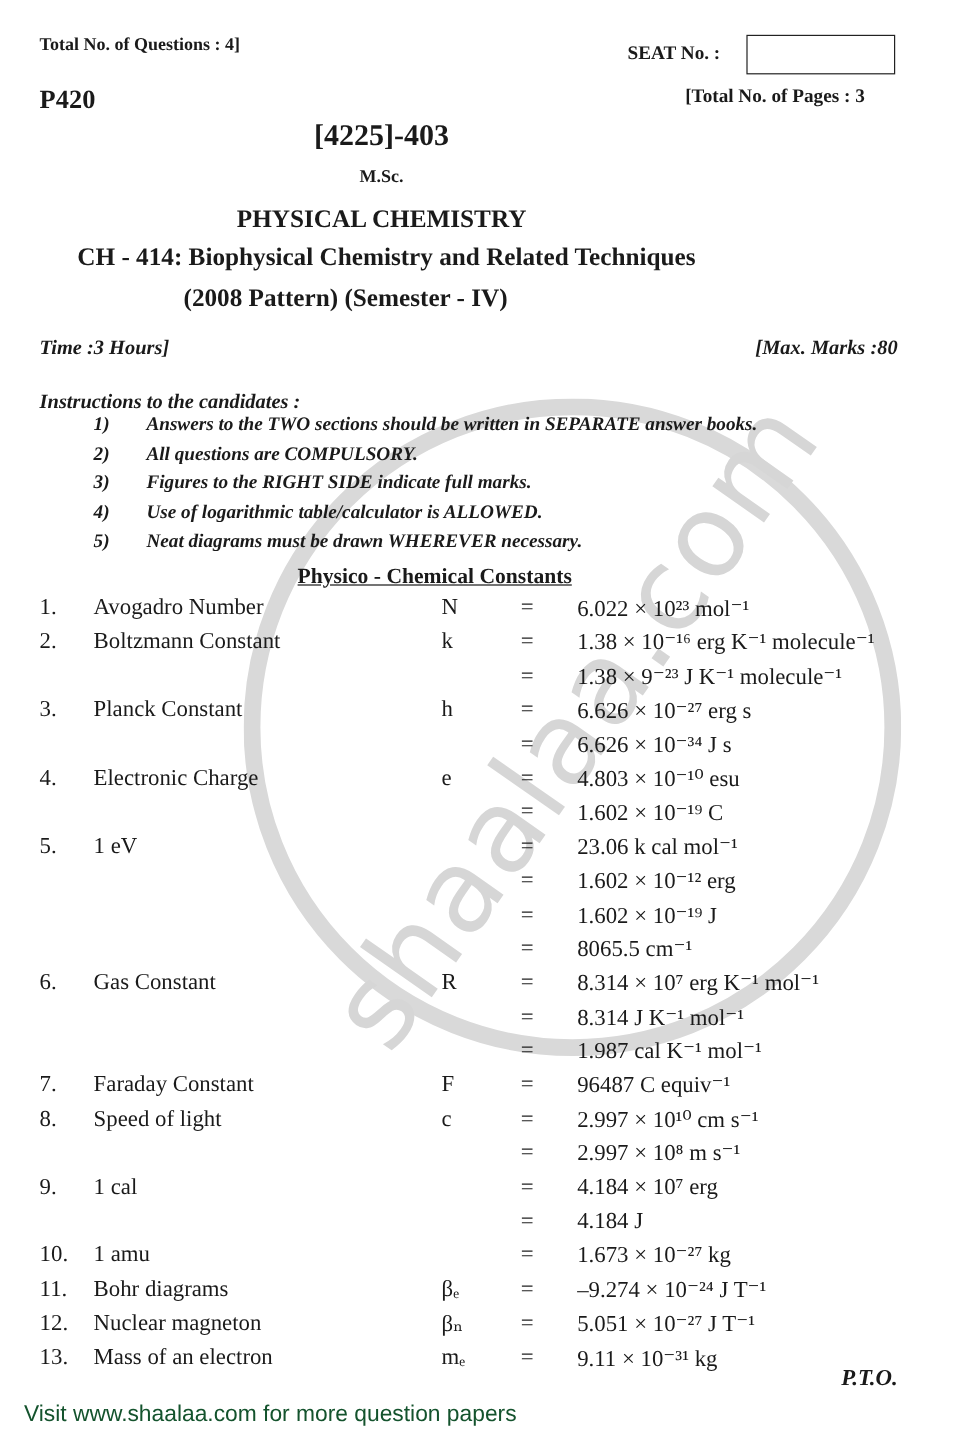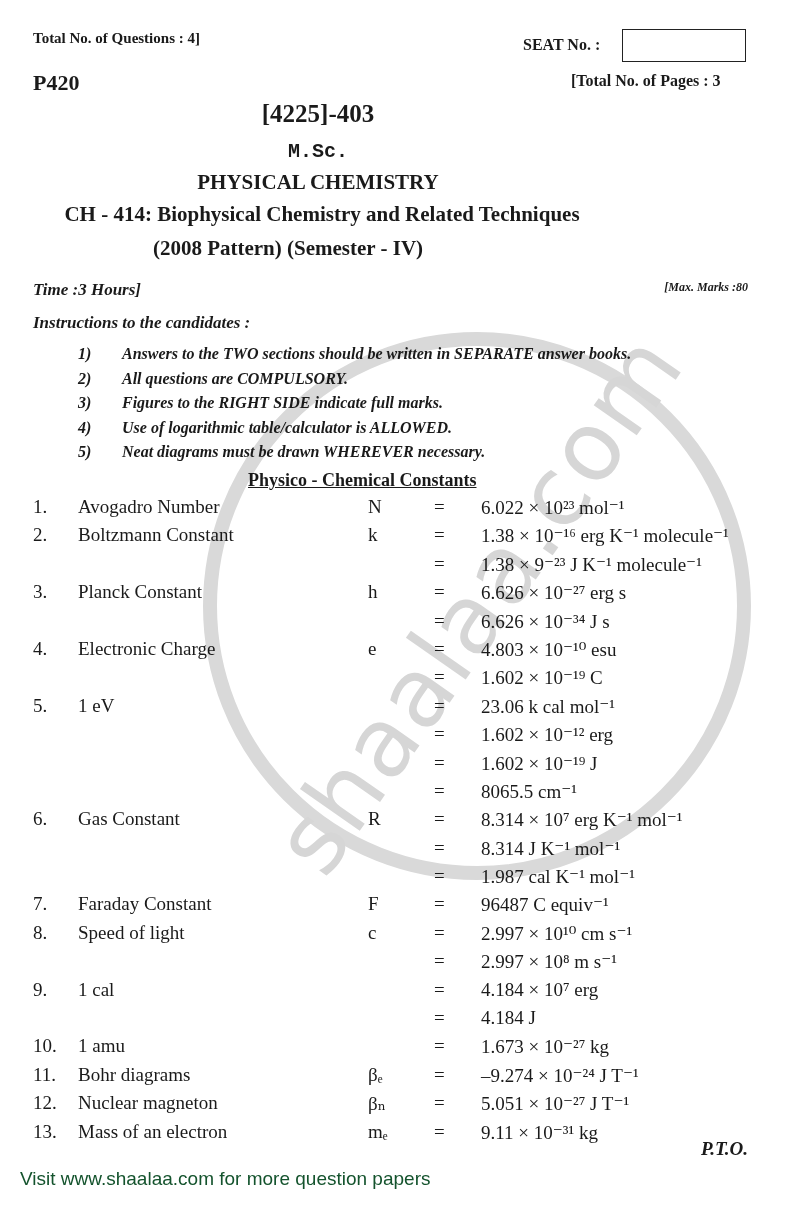--- a/index.html
+++ b/index.html
@@ -27,28 +27,28 @@
     .content { position: relative; z-index: 1; }
 
     .hdr-left { left: 33px; top: 30px; font-size: 15px; }
     .p-code { left: 33px; top: 70px; font-size: 22px; }
     .seat-label { left: 523px; top: 36px; font-size: 16px; }
     .seat-box { position: absolute; left: 622px; top: 29px; width: 124px; height: 33px; border: 1.5px solid #222; box-sizing: border-box; }
     .pages { left: 571px; top: 72px; font-size: 16px; }
 
     .center { position: absolute; left: 0; width: 636px; text-align: center; }
     .t-code { top: 100px; font-size: 25px; left: 0; }
-    .t-degree { top: 140px; font-size: 20px; font-family: Liberation Mono, monospace; }
+    .t-degree { top: 140px; font-size: 15px; }
     .t-subject { top: 170px; font-size: 21px; }
     .t-paper { top: 202px; font-size: 21px; left: 4px; }
     .t-pattern { top: 236px; font-size: 21px; left: -30px; }
 
     .time { left: 33px; top: 280px; font-size: 17px; font-family: "Liberation Serif", serif; }
-    .marks { right: 52px; top: 280px; font-size: 12px; }
-    .instr-title { left: 33px; top: 313px; font-size: 17px; }
+    .marks { right: 52px; top: 280px; font-size: 17px; }
+    .instr-title { left: 33px; top: 325px; font-size: 17px; }
 
     .instr-list { position: absolute; left: 78px; top: 345px; }
     .instr-item { height: 24.5px; font-size: 16px; font-style: italic; font-weight: bold; white-space: nowrap; }
     .instr-num { display: inline-block; width: 44px; }
 
     .const-title { position: absolute; left: 248px; top: 470px; font-size: 18px; font-weight: bold; text-decoration: underline; text-align: center; }
 
     .const-table { position: absolute; left: 33px; top: 496px; }
     .row { position: relative; height: 28.4px; font-size: 19px; white-space: nowrap; }
     .c-num { position: absolute; left: 0; }

